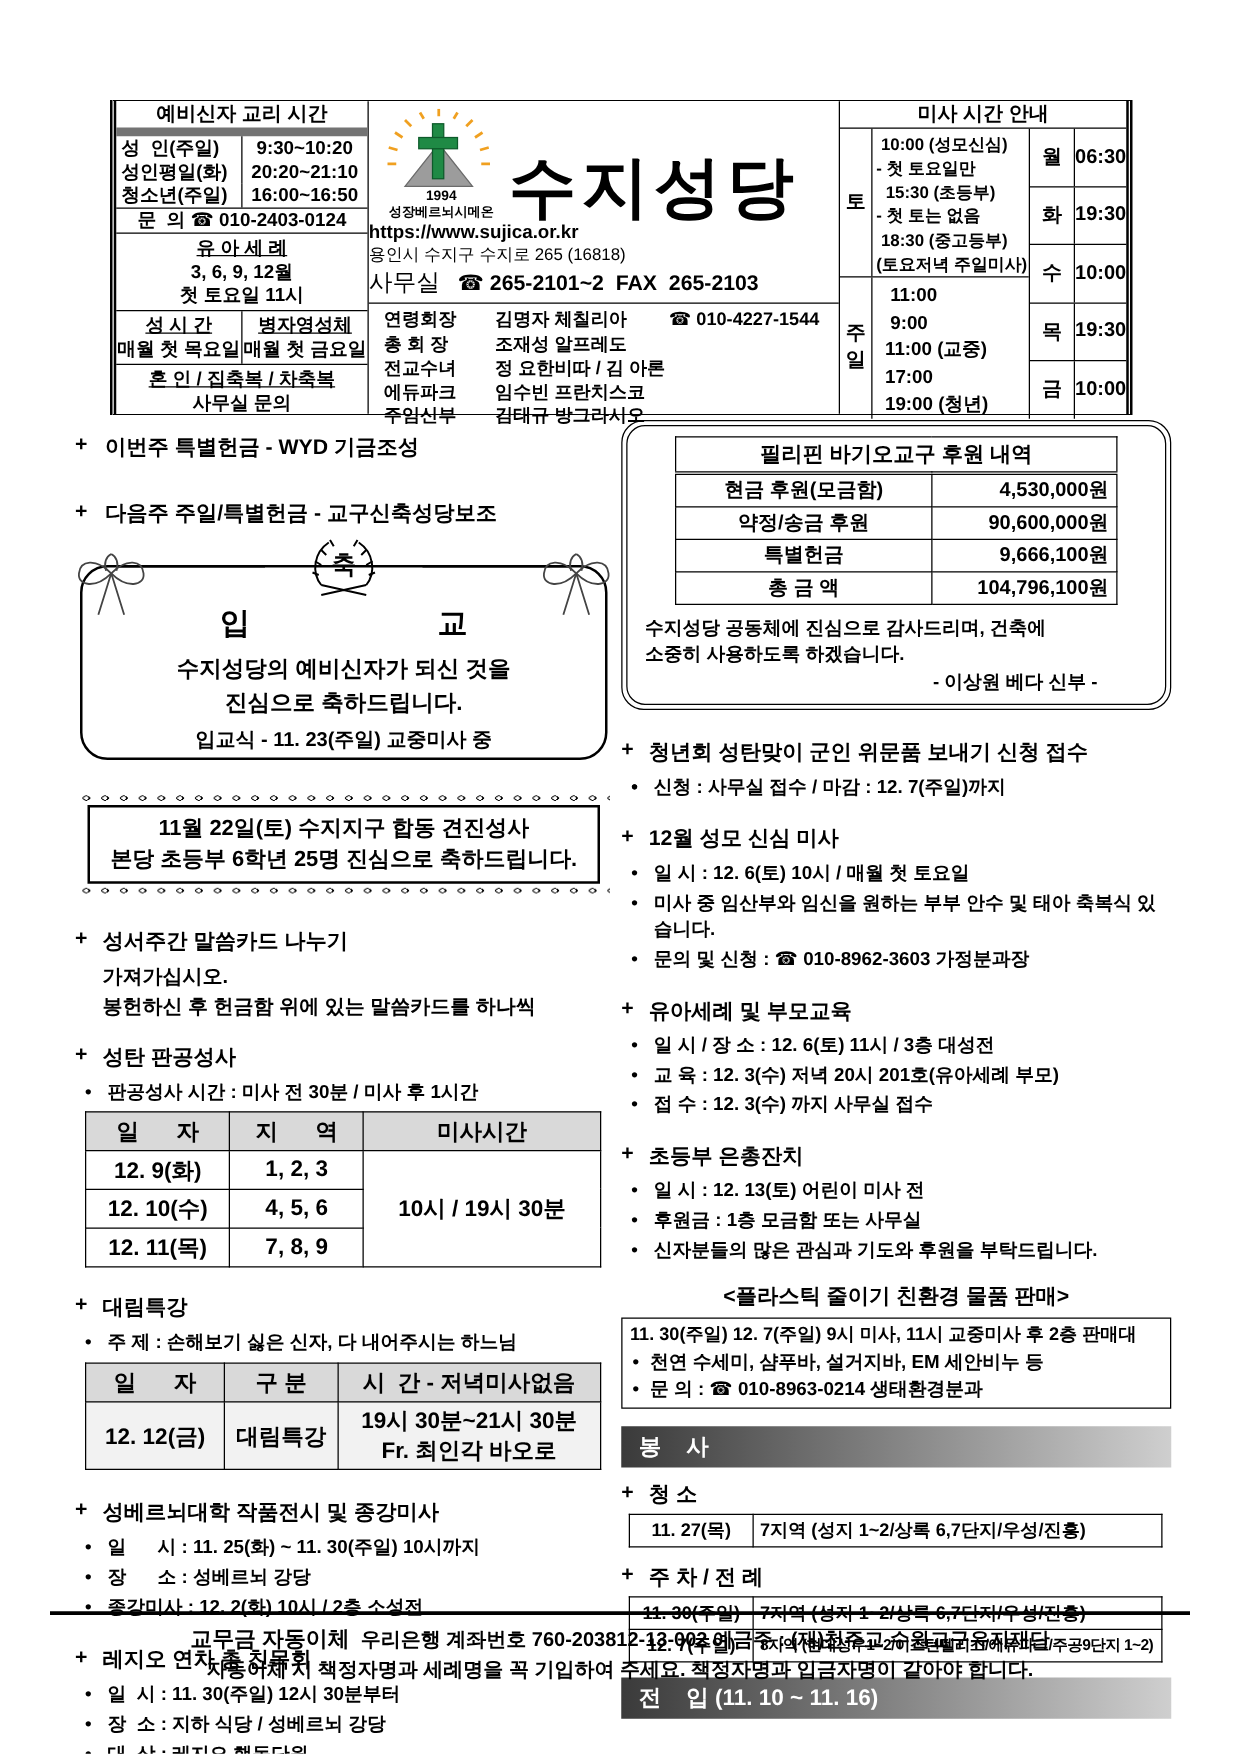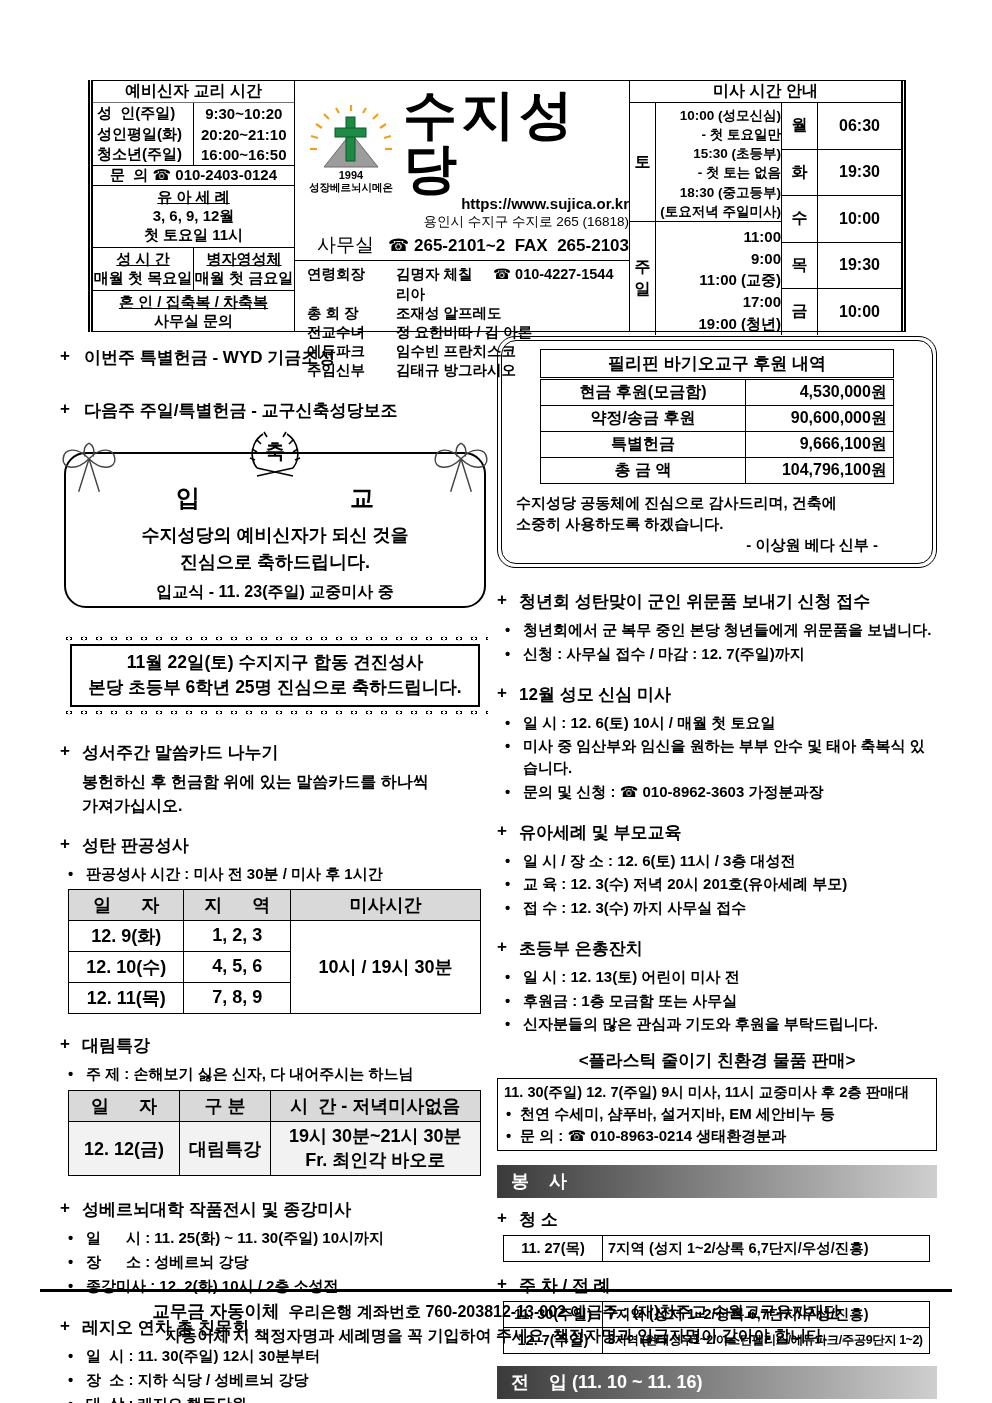--- a/index.html
+++ b/index.html
@@ -6,49 +6,49 @@
   .sheet{position:relative;width:992px;height:1403px;background:#fff;color:#000;
          font-family:"Liberation Sans","DejaVu Sans",sans-serif;font-weight:bold;}
   .pre{white-space:pre;}
 
   
   .hdr{position:absolute;left:88px;top:80px;width:818px;height:252px;display:flex;
        border-left:5px double #000;border-right:5px double #000;
        border-top:1px solid #000;border-bottom:1px solid #000;box-sizing:border-box;}
   .hdr *{box-sizing:border-box;}
   .hdr-left{width:202px;border-right:1px solid #000;display:flex;flex-direction:column;font-size:15px;}
-  .cat-title{height:28px;display:flex;align-items:center;justify-content:center;border-bottom:1px solid #737373;font-size:16px;}
+  .cat-title{height:28px;display:flex;align-items:center;justify-content:center;border-bottom:7px solid #737373;font-size:16px;}
   .cat-row{display:flex;height:27px;align-items:center;}
   .cat-row .lbl{width:50%;padding-left:4px;border-right:1px solid #000;height:100%;display:flex;align-items:center;}
   .cat-row .tm{flex:1;display:flex;align-items:center;justify-content:center;}
   .cat-inq{height:26px;display:flex;align-items:center;justify-content:center;border-top:1px solid #000;border-bottom:1px solid #000;}
   .cat-bap{border-bottom:1px solid #000;text-align:center;padding:2px 0;}
   .cat-bap .u{text-decoration:underline;}
   .cat-two{display:flex;border-bottom:1px solid #000;}
   .cat-two>div{flex:1;text-align:center;padding:2px 0;}
   .cat-two>div:first-child{border-right:1px solid #000;}
   .cat-two .u{text-decoration:underline;}
   .cat-wed{flex:1;text-align:center;padding-top:2px;}
   .cat-wed .u{text-decoration:underline;}
 
   .hdr-mid{flex:1;display:flex;flex-direction:column;}
   .brand-top{display:flex;align-items:flex-end;padding:6px 4px 0 10px;}
   .brand-title{font-size:54px;font-weight:900;letter-spacing:4px;line-height:1;margin-left:6px;}
-  .brand-lines{text-align:right;line-height:1.25;}
+  .brand-lines{text-align:left;line-height:1.25;}
   .brand-web{font-size:15px;}
   .brand-addr{font-size:13.5px;font-weight:normal;}
   .brand-office{font-size:17px;margin:2px 0 4px 0;}
   .brand-office .office-word{font-weight:normal;font-size:19px;margin-right:14px;}
   .staff{border-top:1px solid #000;padding:4px 8px 2px 12px;font-size:14.5px;line-height:1.32;}
   .staff-row{display:flex;gap:17px;}
   .staff-row .role{width:72px;}
   .staff-row .name{flex:1;}
   .staff-row .ph{width:128px;}
 
-  .hdr-right{width:272px;border-left:1px solid #000;display:flex;flex-direction:column;font-size:15px;text-align:right;}
+  .hdr-right{width:230px;border-left:1px solid #000;display:flex;flex-direction:column;font-size:15px;}
   .mass-title{height:28px;display:flex;align-items:center;justify-content:center;border-bottom:1px solid #000;font-size:16px;}
   .mass-body{flex:1;display:flex;}
   .mass-weekend{width:152px;display:flex;flex-direction:column;border-right:1px solid #000;}
   .mass-sat{flex:3;display:flex;border-bottom:1px solid #000;}
   .mass-sun{flex:2;display:flex;}
   .mass-daylbl{width:26px;border-right:1px solid #000;display:flex;flex-direction:column;align-items:center;justify-content:center;font-size:16px;line-height:1.4;}
   .mass-lines{flex:1;padding:3px 0 0 3px;font-size:13.5px;line-height:1.42;}
   .mass-lines div{white-space:pre;}
   .mass-sunlines{flex:1;padding:4px 0 0 10px;font-size:15px;line-height:1.45;}
   .mass-week{flex:1;display:flex;flex-direction:column;}
@@ -343,22 +343,22 @@
         <div>본당 초등부 6학년 25명 진심으로 축하드립니다.</div>
       </div>
       <div class="chain"></div>
     </div>
 
     <div class="sec-h">
       <span class="mk">+</span>
       <span>성서주간 말씀카드 나누기</span>
     </div>
     <div style="padding-left:22px;font-size:16px;line-height:1.5;margin-bottom:16px;">
+      <div>가져가십시오.</div>
       <div>봉헌하신 후 헌금함 위에 있는 말씀카드를 하나씩</div>
-      <div>가져가십시오.</div>
     </div>
 
     <div class="sec-h">
       <span class="mk">+</span>
       <span>성탄 판공성사</span>
     </div>
     <div class="bl">
       <span class="b">•</span>
       <span>판공성사 시간 : 미사 전 30분 / 미사 후 1시간</span>
     </div>
@@ -466,21 +466,21 @@
         </div>
         <div class="bag-sign">- 이상원 베다 신부 -</div>
       </div>
     </div>
 
     <div class="sec-h">
       <span class="mk">+</span>
       <span>청년회 성탄맞이 군인 위문품 보내기 신청 접수</span>
     </div>
     <div class="bullets" style="margin-bottom:18px;">
-      <div class="bl"><span class="b">•</span><span>청년회에서 군 복무 중인 본당 청년들에게 위문품을 보냅니다.</span></div>
+      <div class="bl"><span class="b">•</span></div>
       <div class="bl"><span class="b">•</span><span>신청 : 사무실 접수 / 마감 : 12. 7(주일)까지</span></div>
     </div>
 
     <div class="sec-h">
       <span class="mk">+</span>
       <span>12월 성모 신심 미사</span>
     </div>
     <div class="bullets" style="margin-bottom:18px;">
       <div class="bl"><span class="b">•</span><span>일 시 : 12. 6(토) 10시 / 매월 첫 토요일</span></div>
       <div class="bl"><span class="b">•</span><span>미사 중 임산부와 임신을 원하는 부부 안수 및 태아 축복식 있습니다.</span></div>

